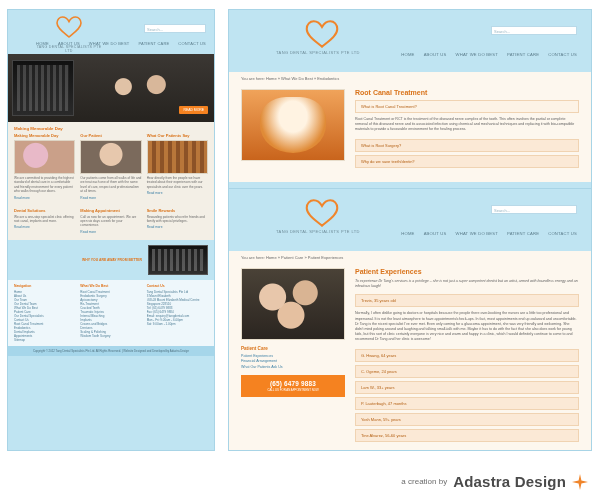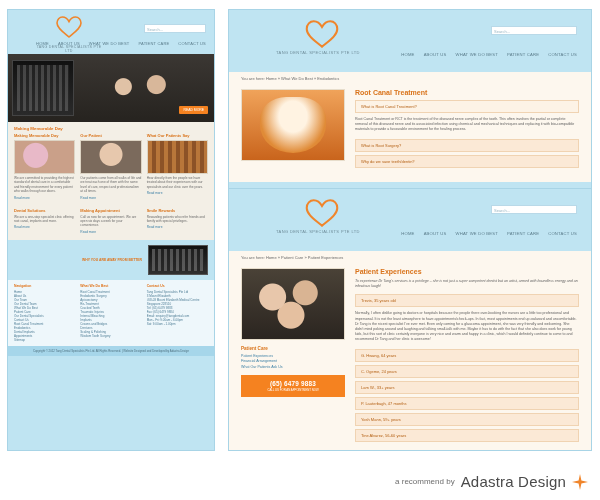--- a/index.html
+++ b/index.html
@@ -107,21 +107,21 @@
   .sub-list a { display:block; font-size:3.6px; color:#3b7fa5; line-height:5.4px; }
   .phone { background:#f58220; color:#fff; text-align:center; padding:5px 2px; margin-top:5px; }
   .phone .num { font-size:6.4px; font-weight:bold; letter-spacing:.2px; }
   .phone .sub { font-size:2.8px; margin-top:1px; }
   .quote { font-size:3.6px; line-height:5.2px; color:#5f5f5f; font-style:italic; margin-bottom:5px;}
   .test-row { background:#fbe9d6; border:1px solid #f0d3b2; font-size:4px; color:#b35f12; padding:3px 5px; margin-bottom:3px;}
 
   
   #credit { position:absolute; right:12px; bottom:10px; display:flex; align-items:center; gap:6px;}
   #credit .small { font-size:8px; color:#6d6d6d; }
-  #credit .brand { font-size:15px; color:#4a4a4a; letter-spacing:.2px; }
+  #credit .brand { font-size:15px; color:#4a4a4a; letter-spacing:.2px;font-weight:bold; }
   #credit .spark { width:16px; height:16px; }
 </style>
 </head>
 <body>
 
 <div id="site1">
 
   <div class="s1-head">
     <div class="s1-logo">
       <span class="heart">
@@ -343,20 +343,20 @@
       <div class="test-row">C. Ogeme, 24 years</div>
       <div class="test-row">Lam W., 33+ years</div>
       <div class="test-row">P. Lauterbagh, 47 months</div>
       <div class="test-row">Yosh Mann, 59+ years</div>
       <div class="test-row">Tine Alvarez, 56-60 years</div>
     </div>
   </div>
 </div>
 
 <div id="credit">
-  <span class="small">a recommend by</span>
+  <span class="small">a creation by</span>
   <span class="brand">Adastra Design</span>
   <span class="spark">
     <svg width="16" height="16" viewBox="0 0 16 16">
         <path d="M8 0 L9.4 6.6 L16 8 L9.4 9.4 L8 16 L6.6 9.4 L0 8 L6.6 6.6 Z" fill="#f0852b"></path>
       </svg>
   </span>
 </div>
 
 </body></html>

